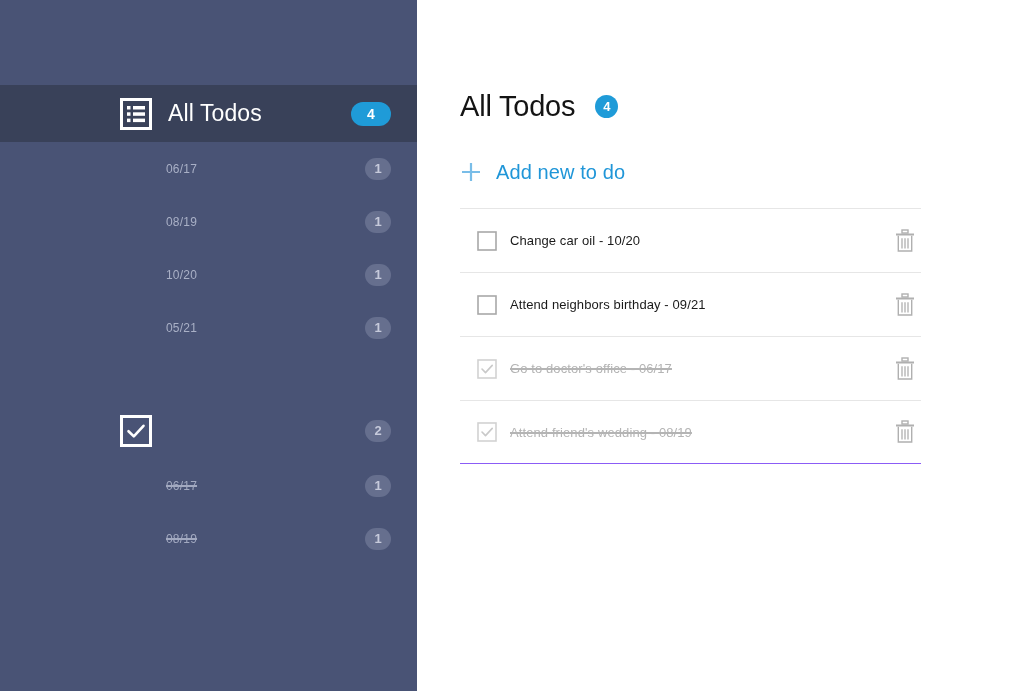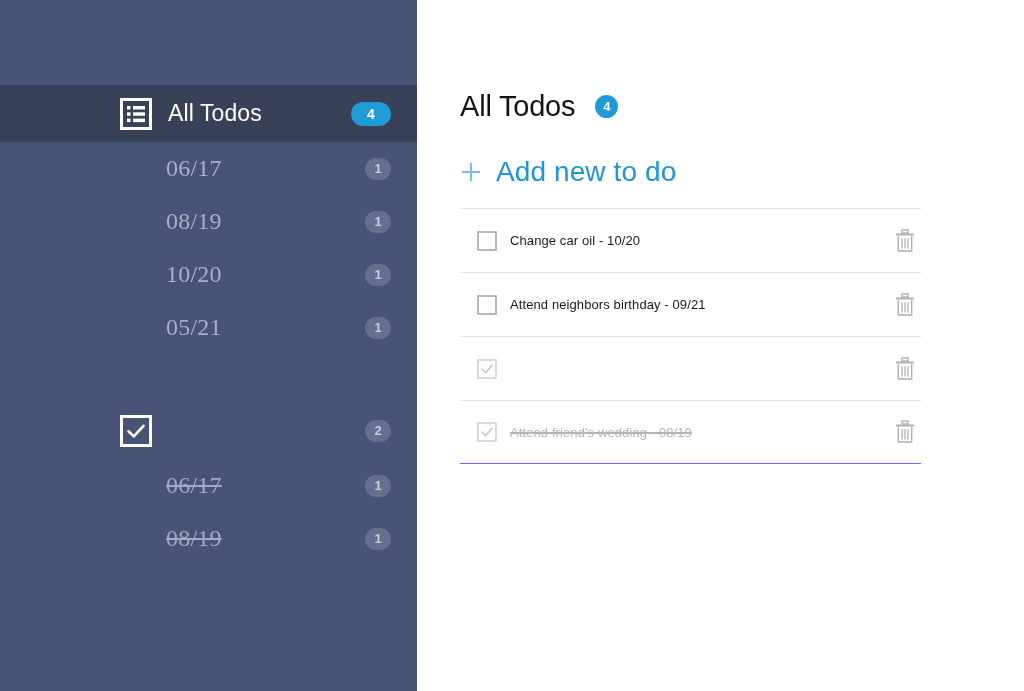--- a/index.html
+++ b/index.html
@@ -95,24 +95,23 @@
     height: 53px;
     display: flex;
     align-items: center;
     padding-left: 166px;
     padding-right: 26px;
     cursor: pointer;
   }
 
   .sub-label {
     color: #a9b0c6;
-    font-size: 24px;
+    font-size: 12px;
     letter-spacing: 0.2px;
     white-space: nowrap;
-    font-family: Liberation Serif, serif;
   }
 
   .sub-label.done {
     text-decoration: line-through;
     text-decoration-thickness: 1.5px;
     color: #a2a9c0;
   }
 
   .sidebar-gap { height: 48px; }
 
@@ -166,21 +165,21 @@
   .plus-icon {
     width: 22px;
     height: 22px;
     flex: 0 0 22px;
     margin-right: 14px;
     display: block;
   }
 
   .add-label {
     color: #2096d8;
-    font-size: 28px;
+    font-size: 20px;
     letter-spacing: 0.1px;
   }
 
   .todo-list {
     margin-top: 18px;
     width: 461px;
   }
 
   .todo-row {
     height: 64px;
@@ -341,20 +340,21 @@
         </span>
       </div>
 
       <div class="todo-row completed">
         <span class="todo-check">
           <svg viewBox="0 0 20 20" width="20" height="20" aria-hidden="true">
             <rect x="1" y="1" width="18" height="18" fill="#ffffff" stroke="#d2d2d2" stroke-width="1.6"></rect>
             <path d="M5 10 L8.5 13.6 L15.2 6.4" fill="none" stroke="#c9c9c9" stroke-width="1.6" stroke-linecap="round" stroke-linejoin="round"></path>
           </svg>
         </span>
+        <span class="todo-text">Go to doctor's office - 06/17</span>
         <span class="trash-icon">
           <svg viewBox="0 0 20 24" width="20" height="24" aria-hidden="true">
             <rect x="7" y="1" width="6" height="3" fill="none" stroke="#b0b0b0" stroke-width="1.4"></rect>
             <rect x="1" y="4.5" width="18" height="2" fill="#b0b0b0"></rect>
             <path d="M3.3 6.8 V22 H16.7 V6.8" fill="none" stroke="#b0b0b0" stroke-width="1.4"></path>
             <path d="M7 9.3 V19.6 M10 9.3 V19.6 M13 9.3 V19.6" stroke="#b0b0b0" stroke-width="1.3"></path>
           </svg>
         </span>
       </div>
 

